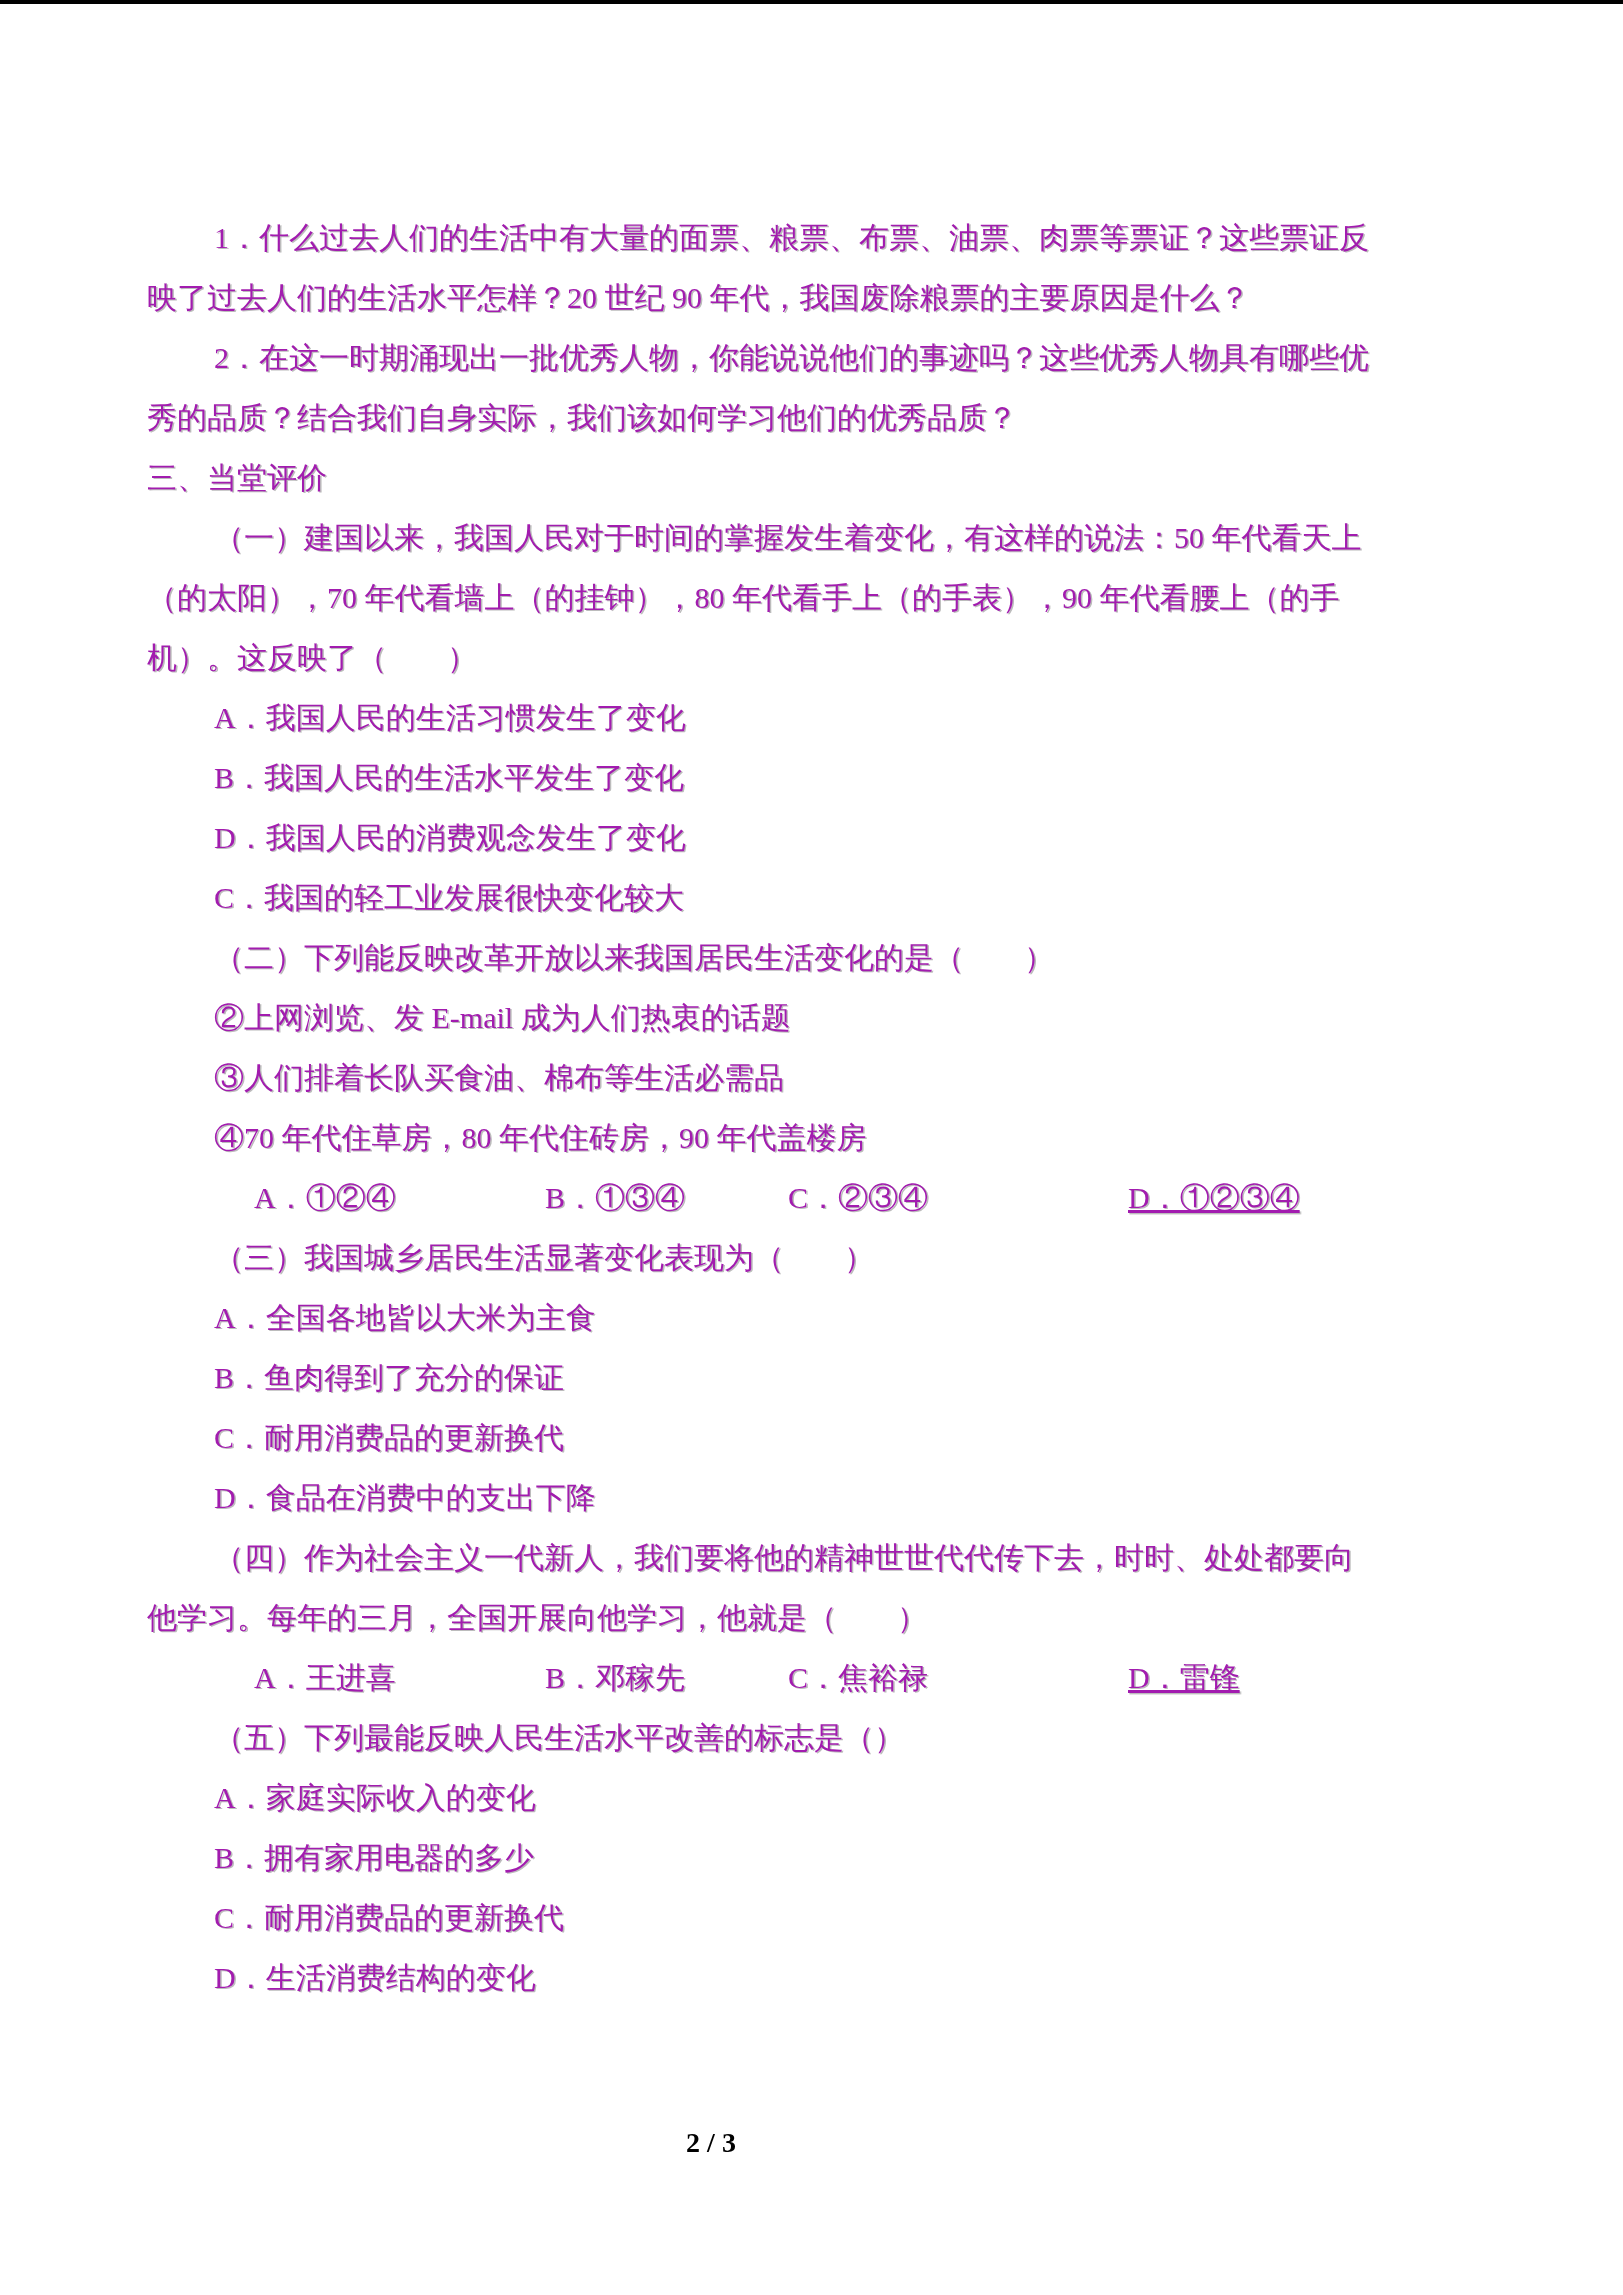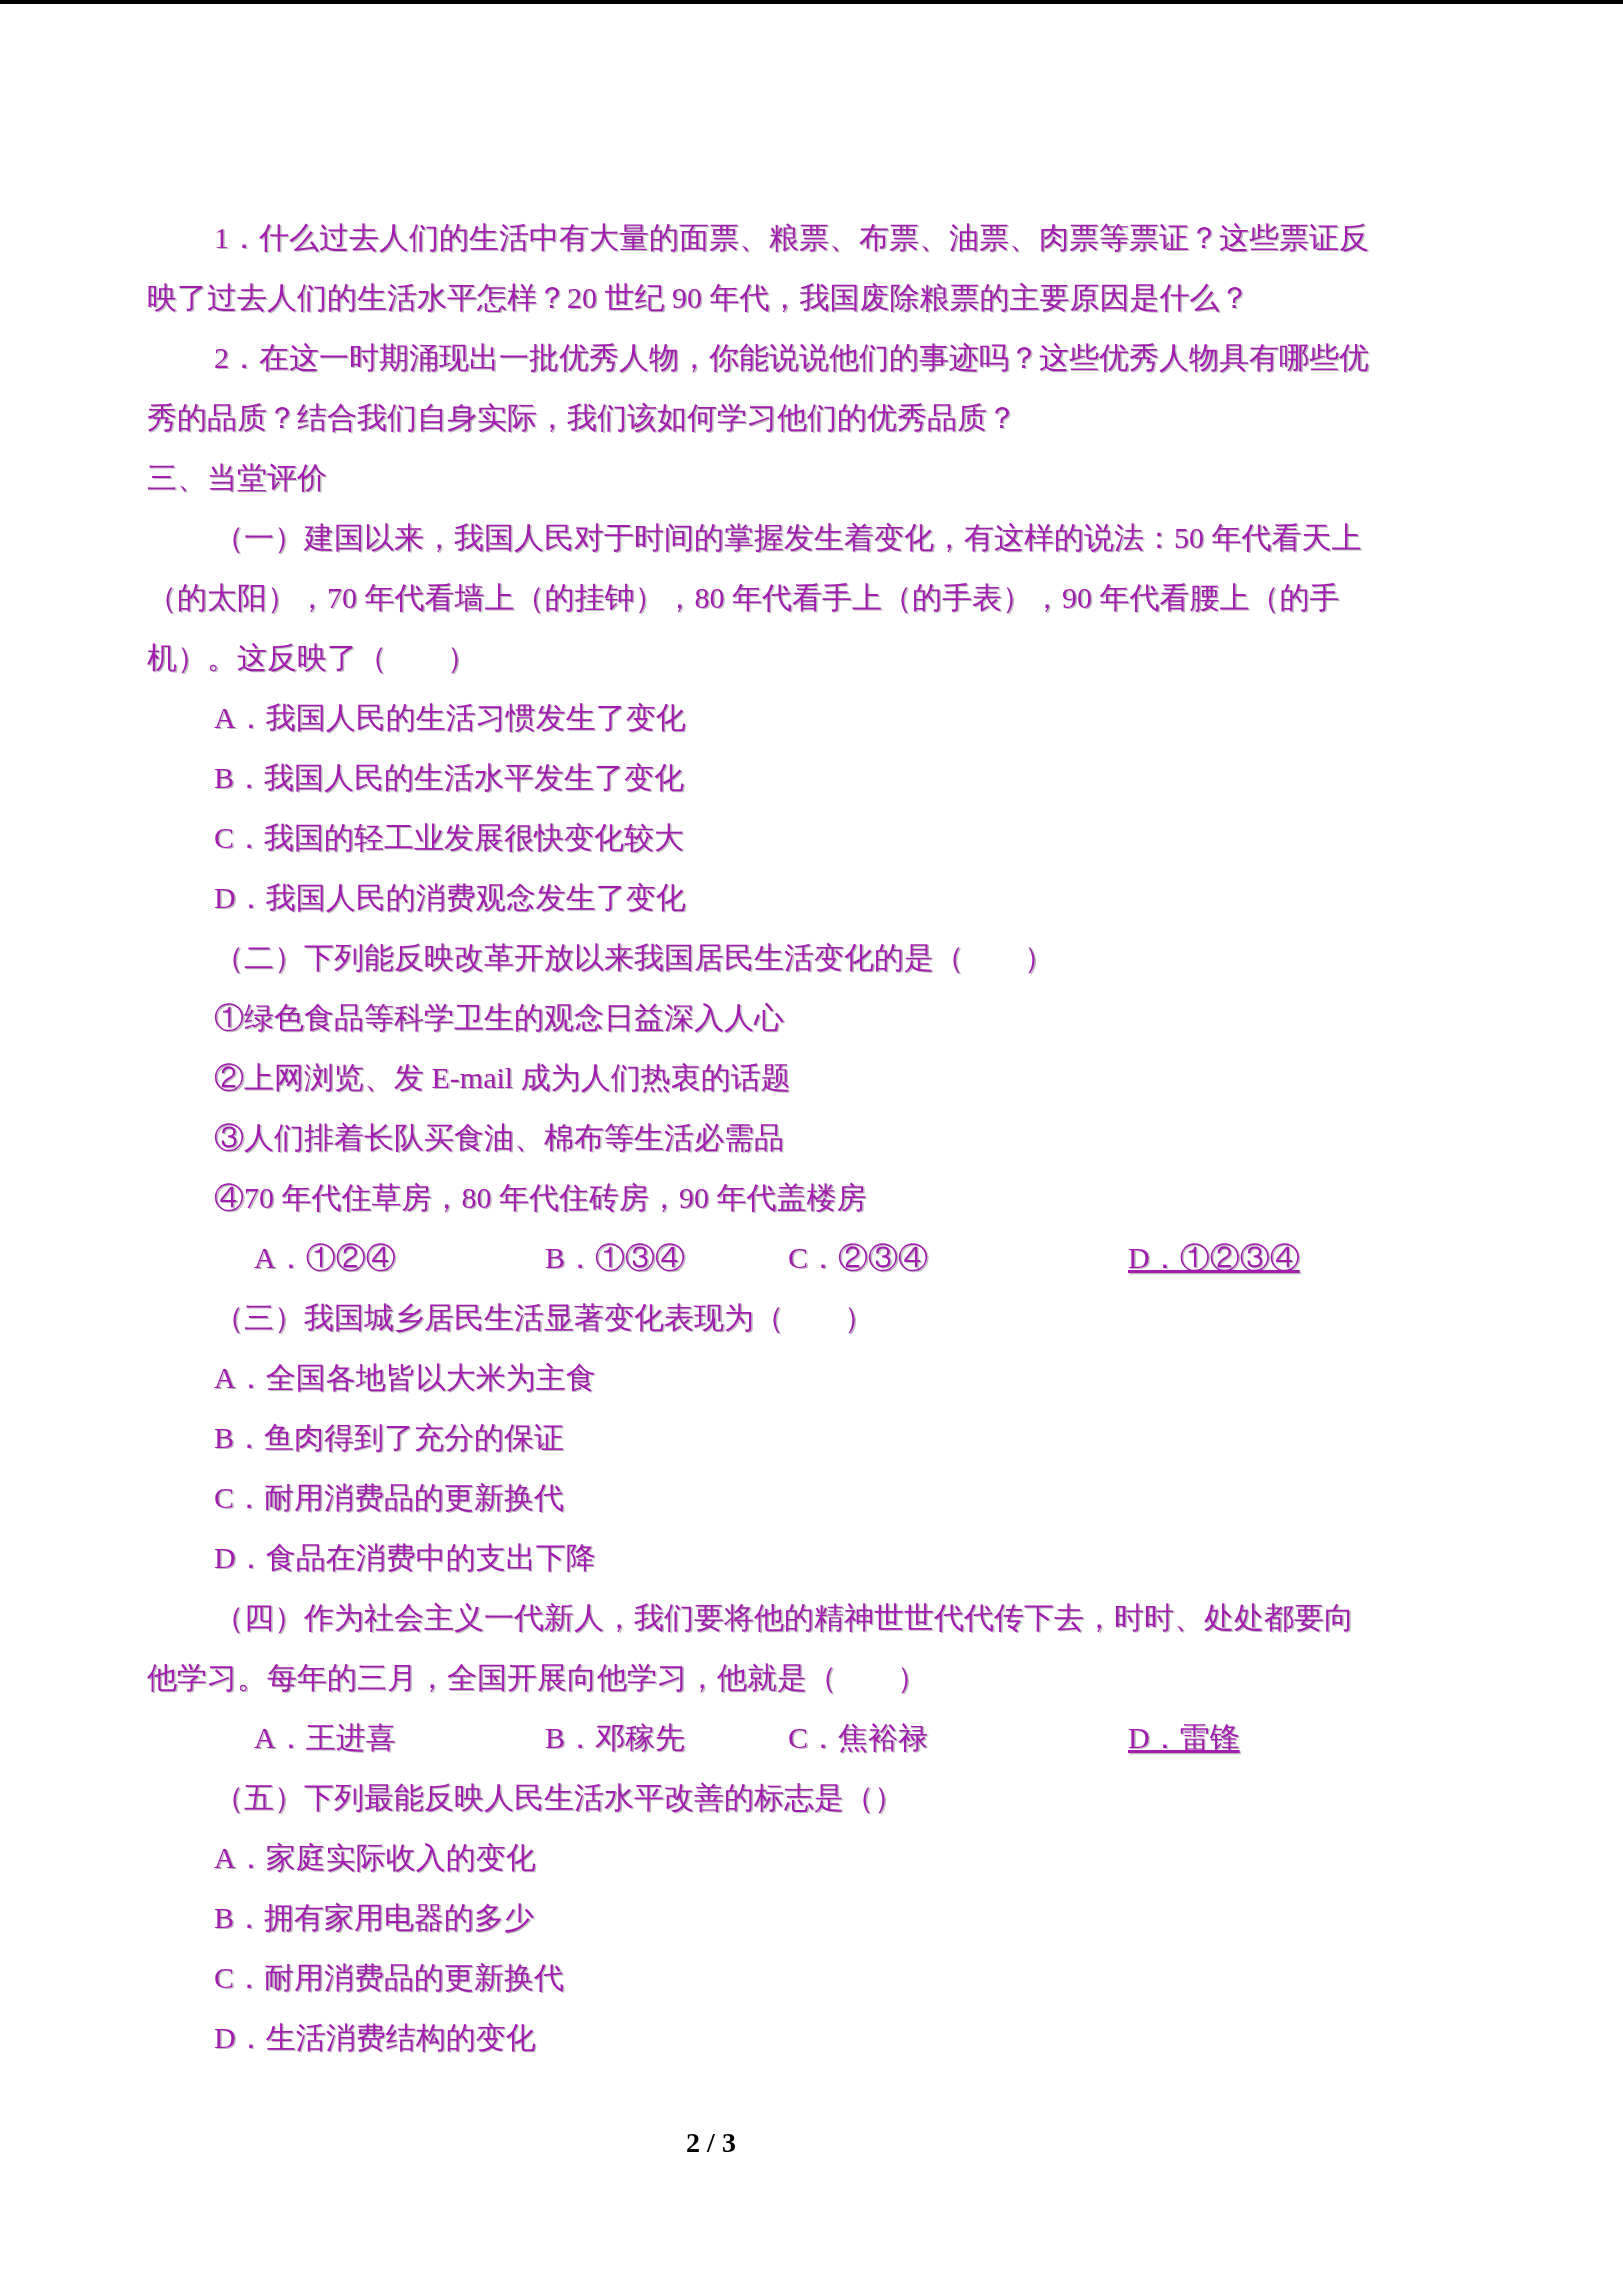--- a/index.html
+++ b/index.html
@@ -65,24 +65,23 @@
   <div class="ln indent">1．什么过去人们的生活中有大量的面票、粮票、布票、油票、肉票等票证？这些票证反</div>
   <div class="ln">映了过去人们的生活水平怎样？20 世纪 90 年代，我国废除粮票的主要原因是什么？</div>
   <div class="ln indent">2．在这一时期涌现出一批优秀人物，你能说说他们的事迹吗？这些优秀人物具有哪些优</div>
   <div class="ln">秀的品质？结合我们自身实际，我们该如何学习他们的优秀品质？</div>
   <div class="ln">三、当堂评价</div>
   <div class="ln indent">（一）建国以来，我国人民对于时间的掌握发生着变化，有这样的说法：50 年代看天上</div>
   <div class="ln">（的太阳），70 年代看墙上（的挂钟），80 年代看手上（的手表），90 年代看腰上（的手</div>
   <div class="ln">机）。这反映了（　　）</div>
   <div class="ln indent">A．我国人民的生活习惯发生了变化</div>
   <div class="ln indent">B．我国人民的生活水平发生了变化</div>
+  <div class="ln indent">D．我国人民的消费观念发生了变化</div>
   <div class="ln indent">C．我国的轻工业发展很快变化较大</div>
-  <div class="ln indent">D．我国人民的消费观念发生了变化</div>
   <div class="ln indent">（二）下列能反映改革开放以来我国居民生活变化的是（　　）</div>
-  <div class="ln indent">①绿色食品等科学卫生的观念日益深入人心</div>
   <div class="ln indent">②上网浏览、发 E-mail 成为人们热衷的话题</div>
   <div class="ln indent">③人们排着长队买食油、棉布等生活必需品</div>
   <div class="ln indent">④70 年代住草房，80 年代住砖房，90 年代盖楼房</div>
   <div class="ln options-row">
     <span class="tab t0">A．①②④</span>
     <span class="tab t1">B．①③④</span>
     <span class="tab t2">C．②③④</span>
     <span class="tab t3">D．①②③④</span>
   </div>
   <div class="ln indent">（三）我国城乡居民生活显著变化表现为（　　）</div>

